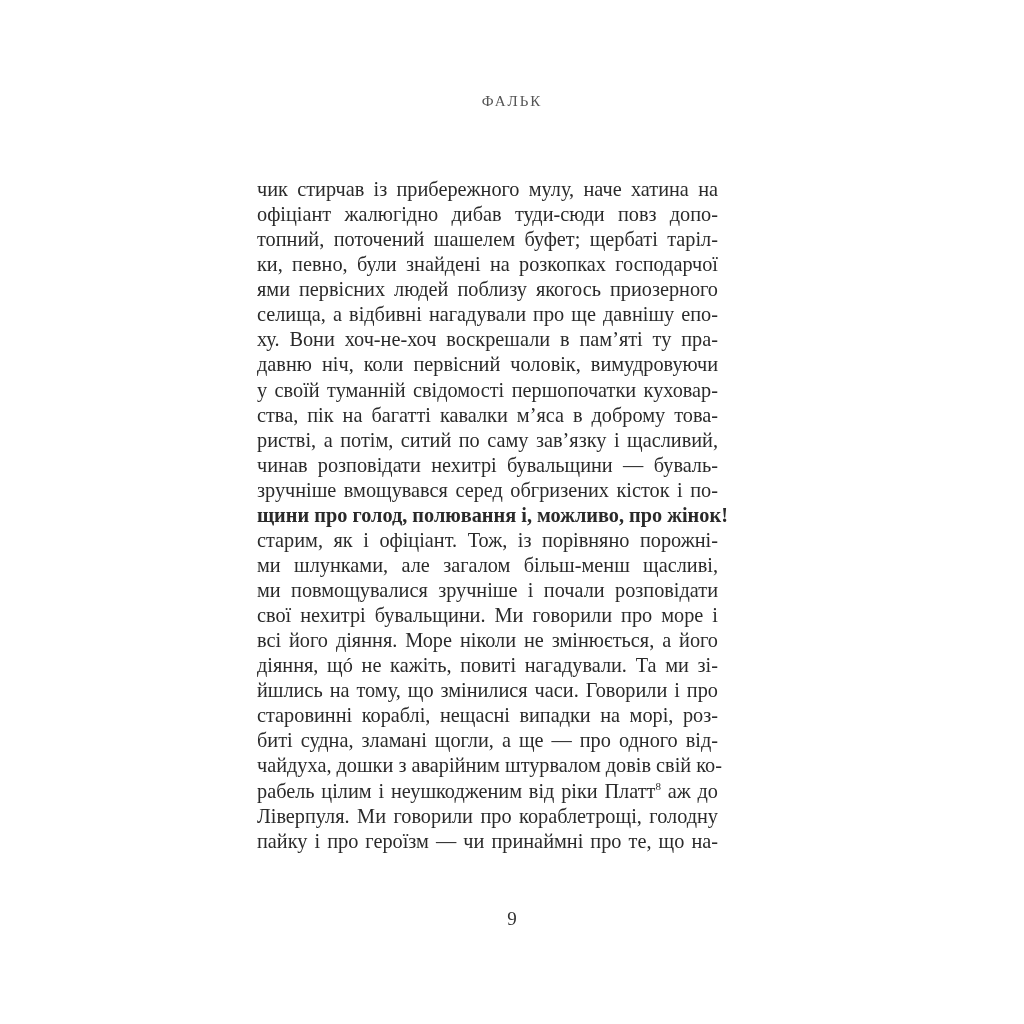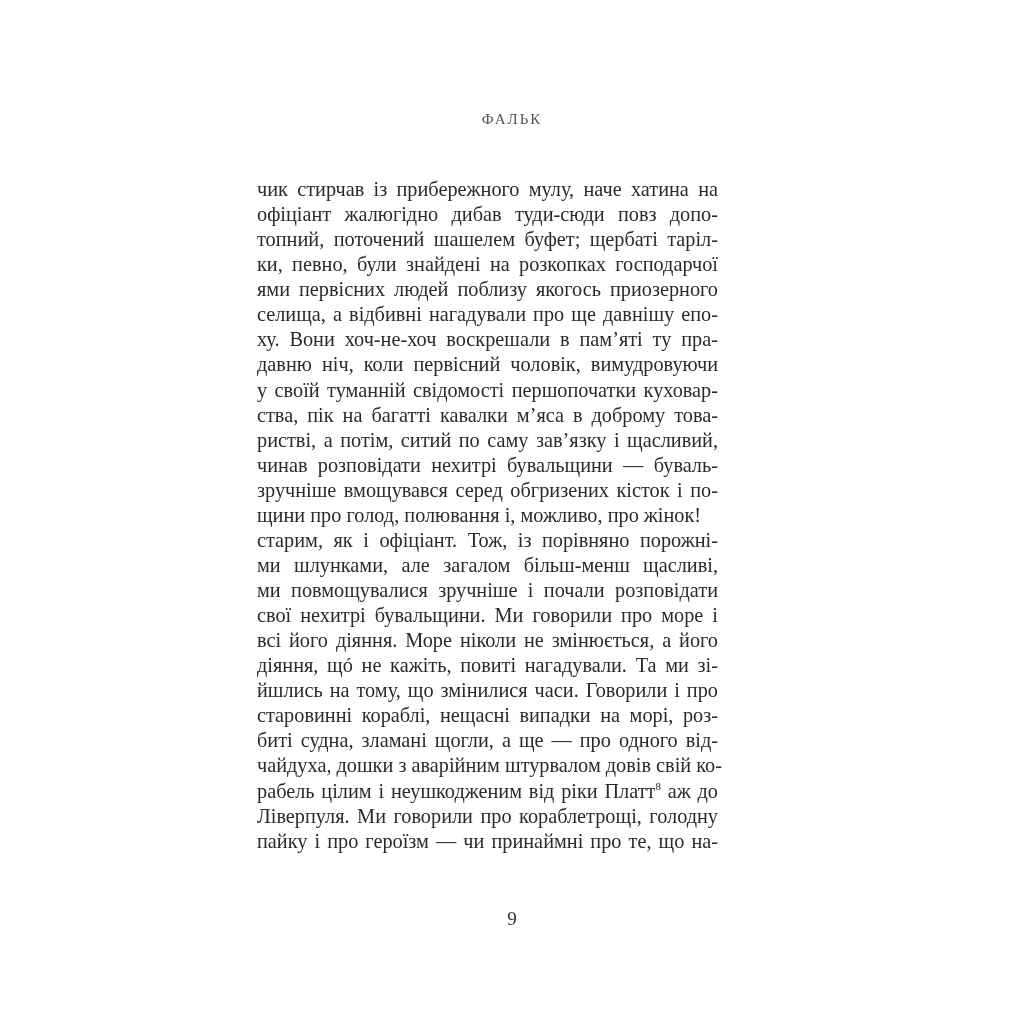--- a/index.html
+++ b/index.html
@@ -4,31 +4,31 @@
 <style>
   html, body { margin: 0; padding: 0; }
   body {
     width: 1024px; height: 1024px; background: #ffffff;
     position: relative; overflow: hidden;
     font-family: "Liberation Serif", "DejaVu Serif", serif;
     color: #2a2a2a;
   }
   .running-head {
     position: absolute; top: 93px; left: 0; width: 1024px;
-    text-align: center; font-size: 15px; letter-spacing: 2px; color: #555; margin-top: 18px;
+    text-align: center; font-size: 15px; letter-spacing: 2px; color: #555;
   }
   .text-block {
     position: absolute; left: 257px; top: 137px; width: 461px;
     font-size: 20.3px; line-height: 25.07px; margin-top: 40px;
   }
   .line {
     display: block; white-space: nowrap;
     text-align: justify; text-align-last: justify; height: 25.07px;
   }
-  .line.last { text-align-last: left; }
+  .line.last { text-align-last: left; font-weight: bold; }
   .line.indent { padding-left: 22px; }
   .fn { font-size: 11px; vertical-align: 8px; line-height: 0; }
   .folio {
     position: absolute; top: 908px; left: 0; width: 1024px;
     text-align: center; font-size: 19px; color: #333;
   }
 </style>
 </head>
 <body>
 

